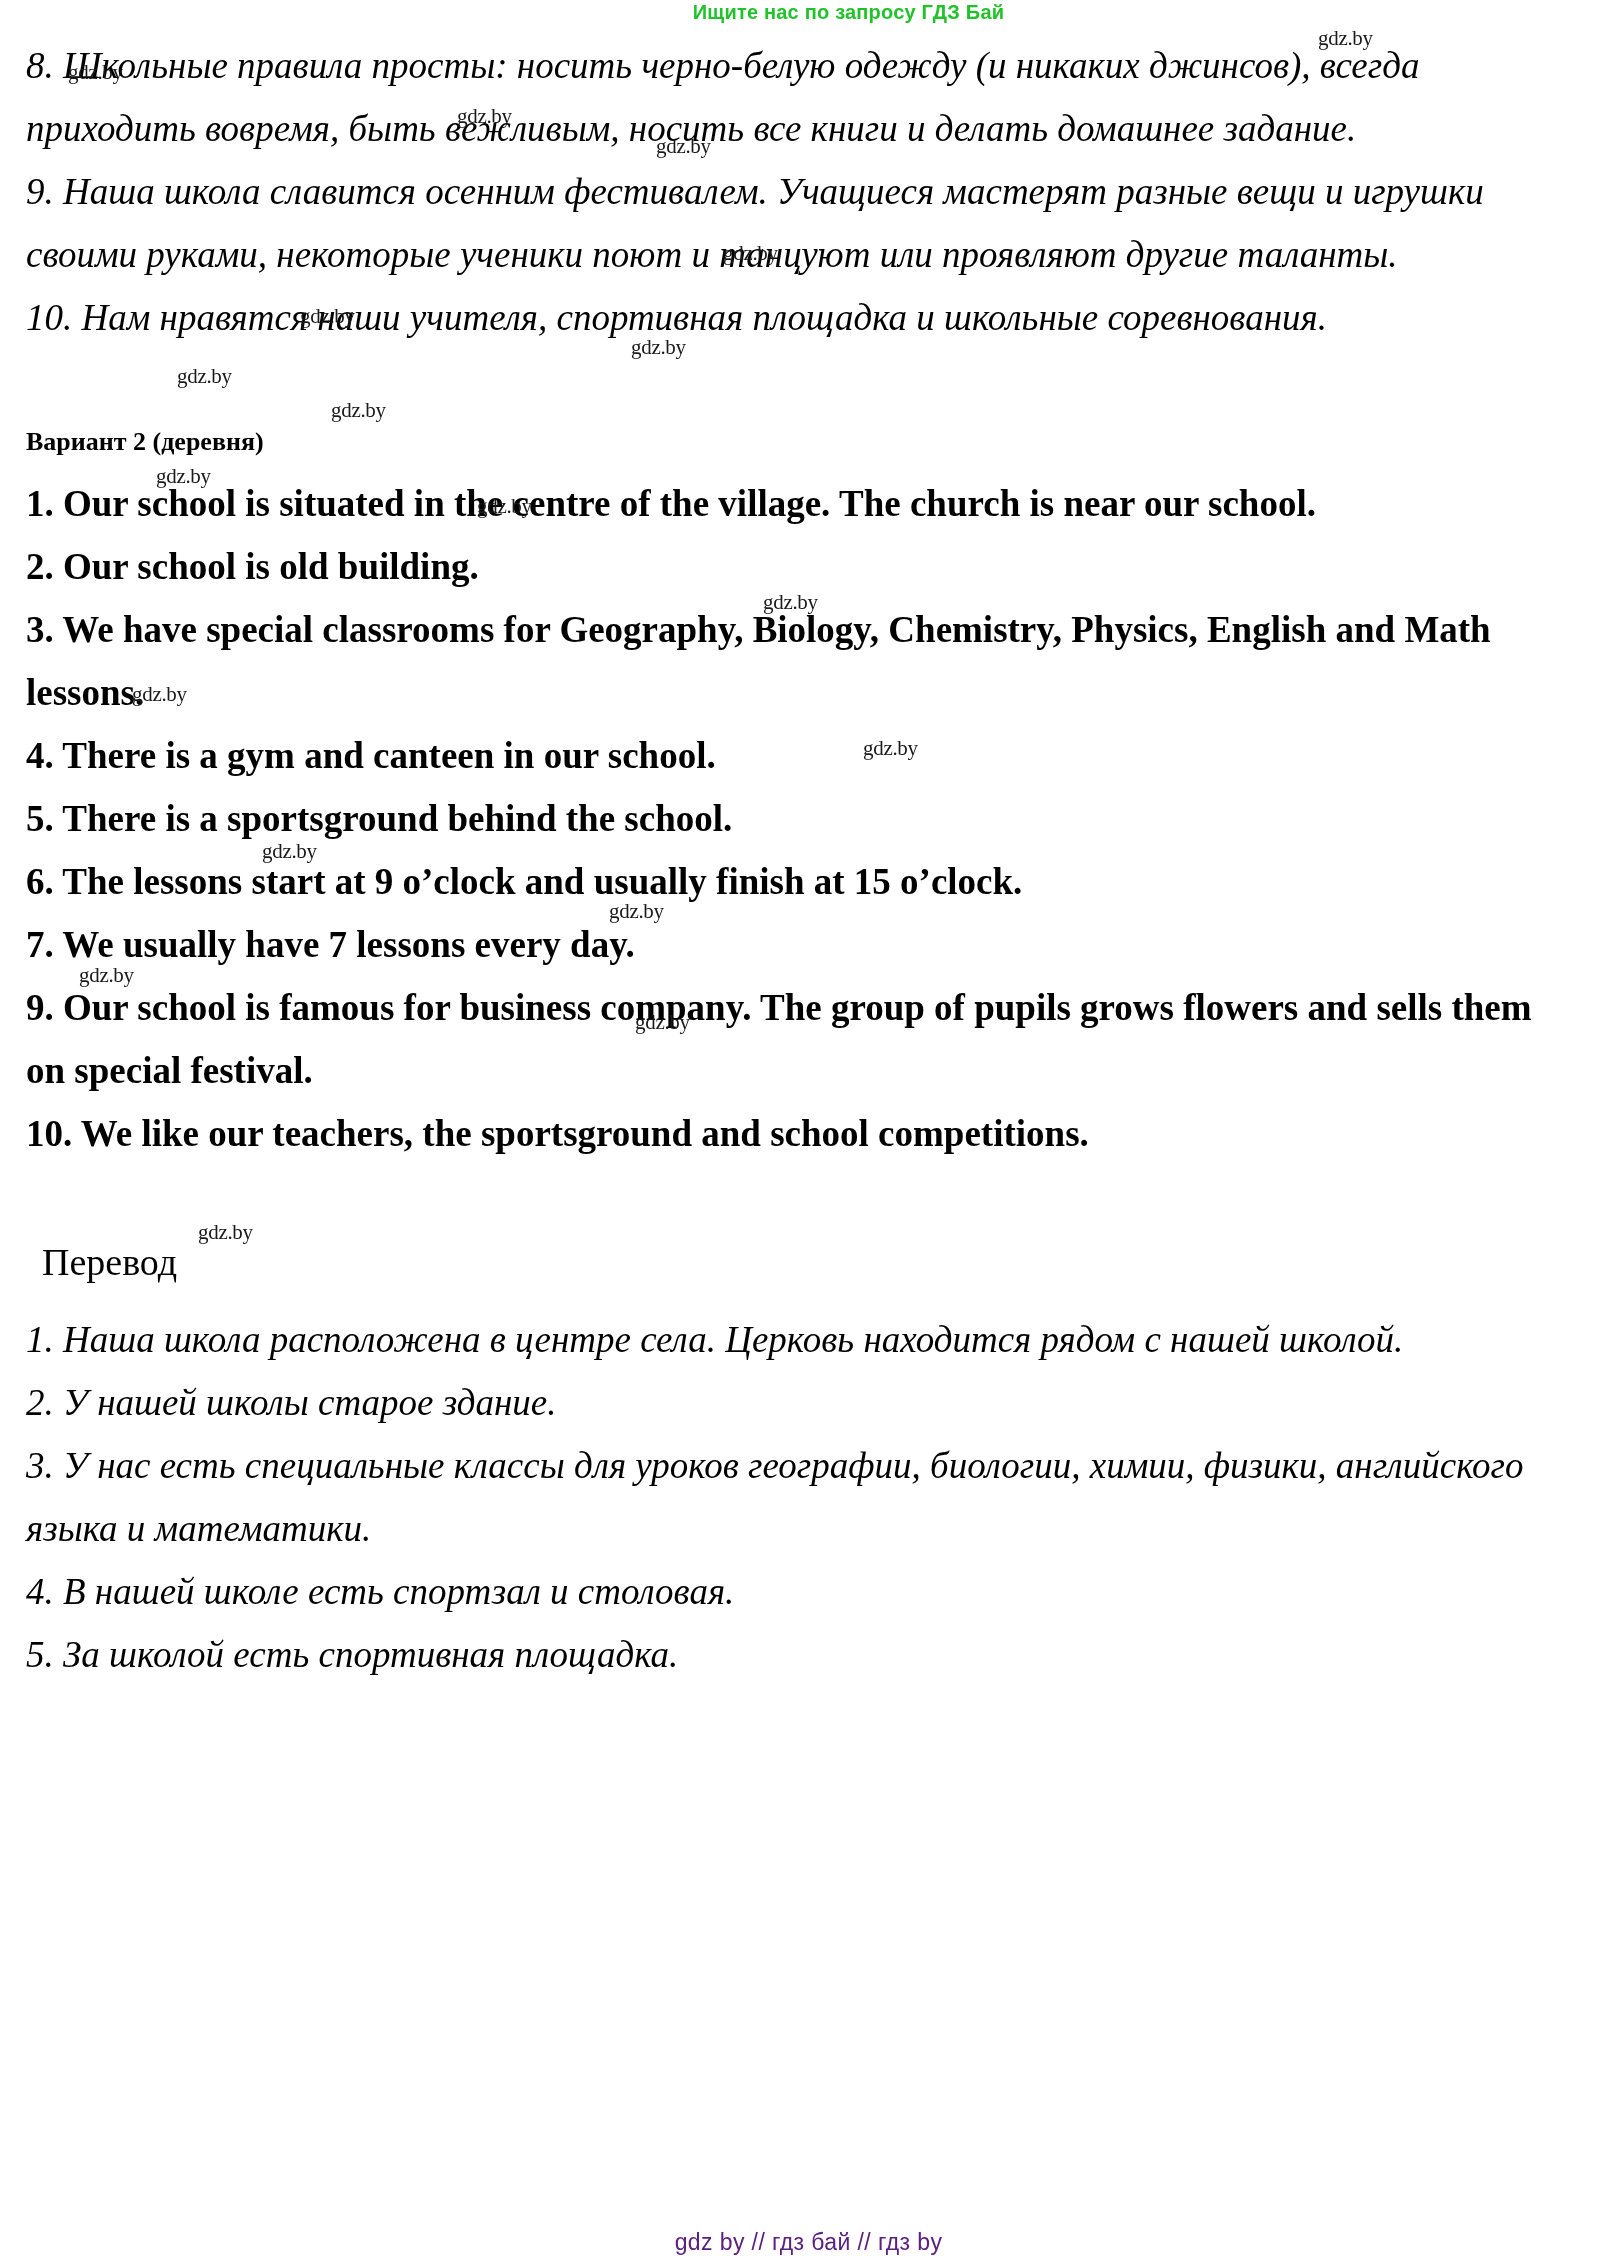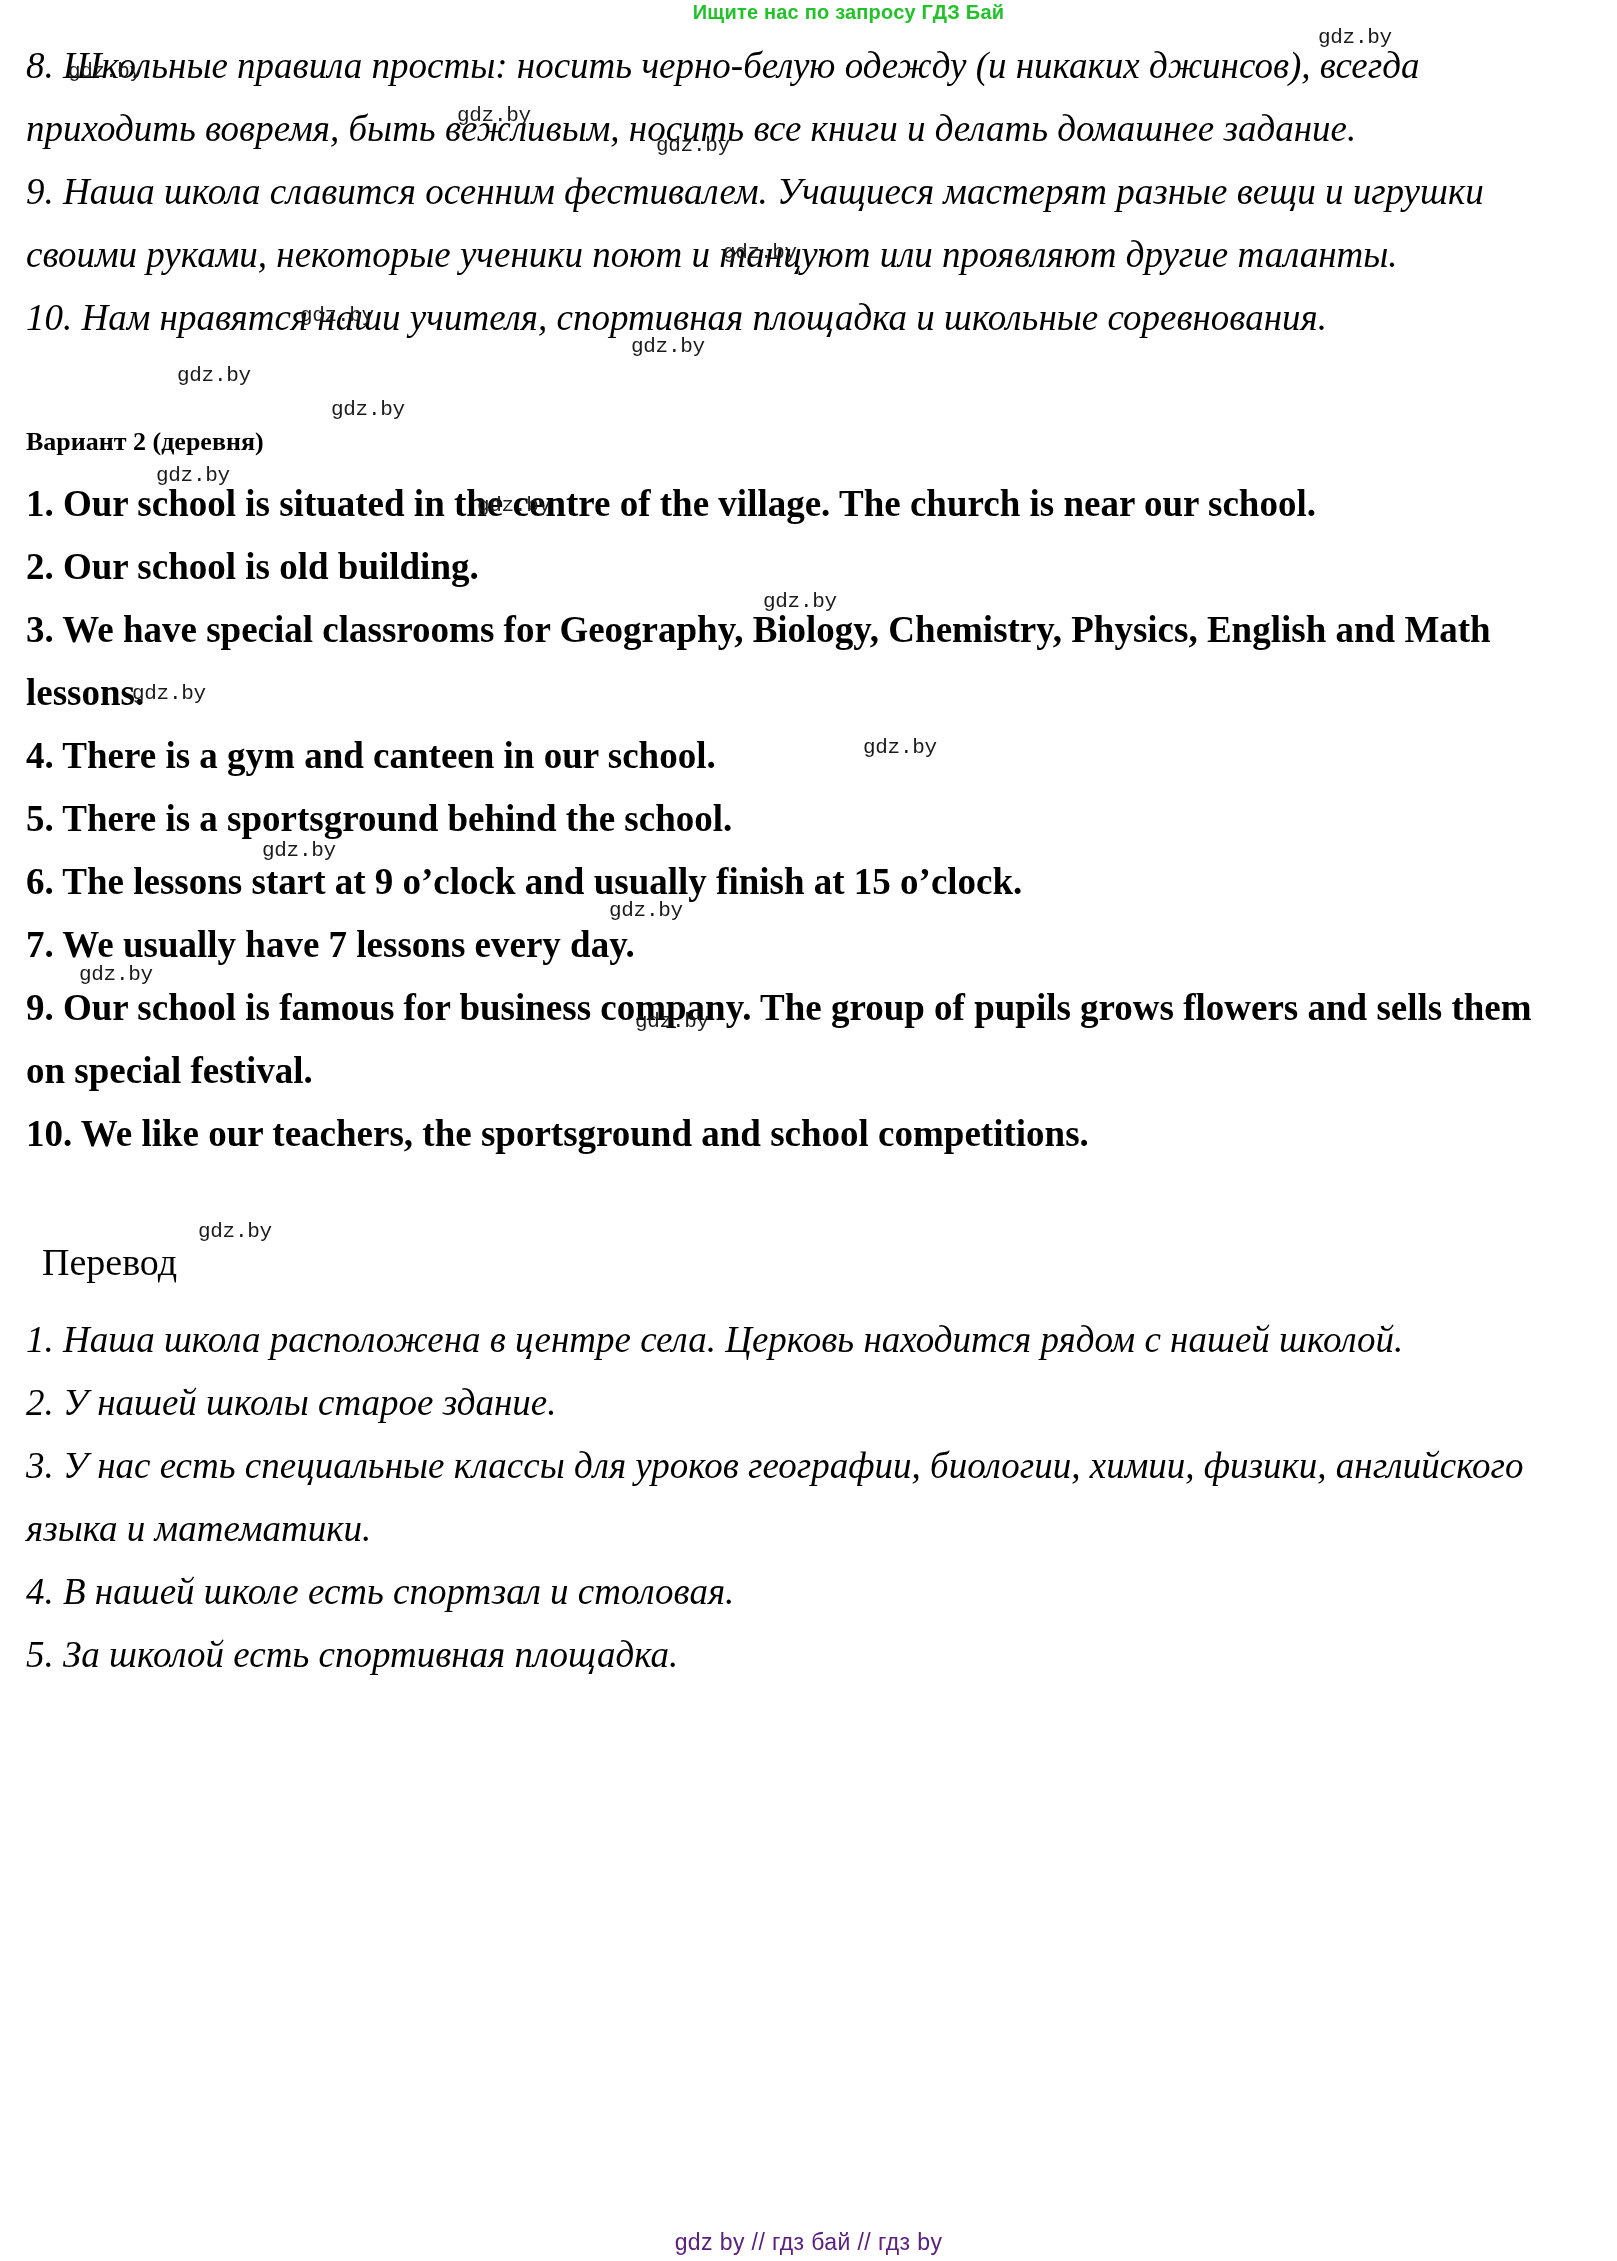--- a/index.html
+++ b/index.html
@@ -77,21 +77,21 @@
     font-weight: normal;
     margin: 16px;
   }
 
   .spacer-lg { height: 63px; }
   .spacer-md { height: 51px; }
 
   
   .wm {
     position: absolute;
-    font-family: Liberation Mono, monospace;
+    font-family: Liberation Serif, serif;
     font-size: 21px;
     color: #1a1a1a;
     white-space: nowrap;
     pointer-events: none;
     letter-spacing: -0.3px;
   }
 
   
   .footer-strip {
     position: absolute;

